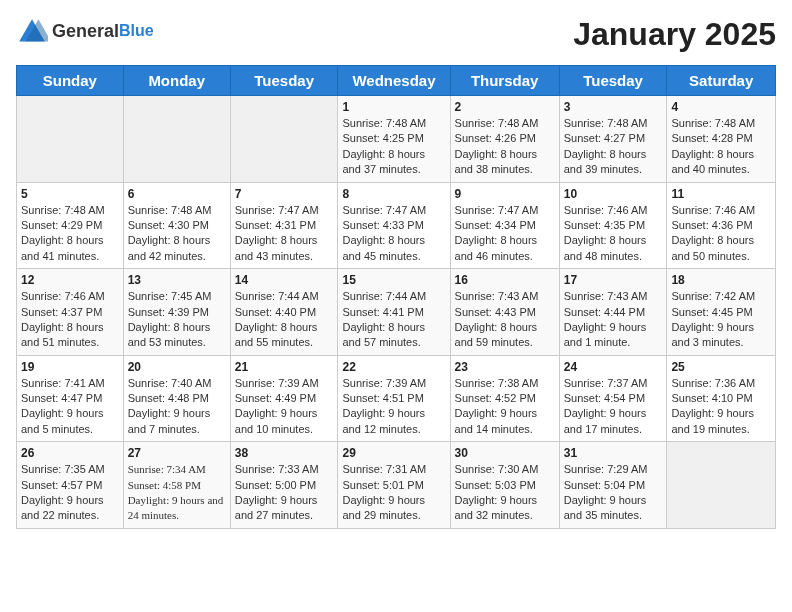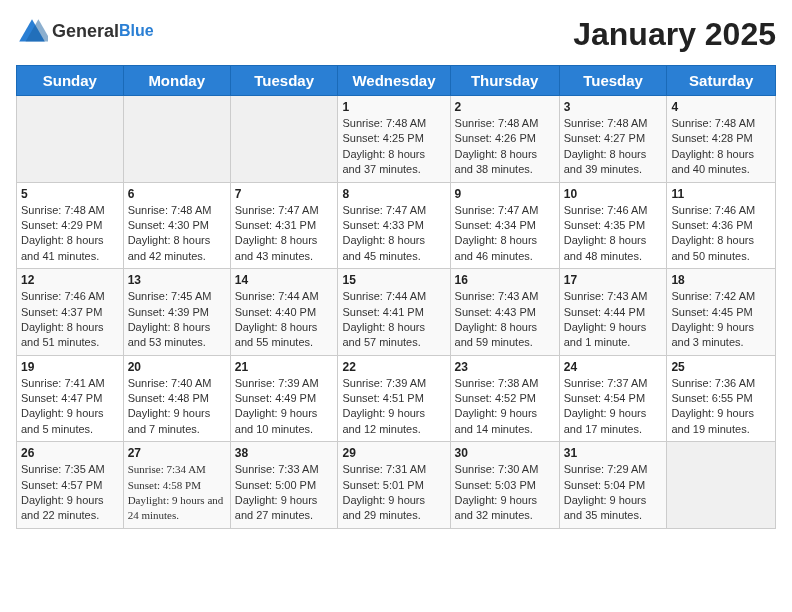--- a/index.html
+++ b/index.html
@@ -275,21 +275,21 @@
         </td>
         <td>
           <div class="day-number">24</div>
           <div class="day-info" style="white-space: pre-line;">Sunrise: 7:37 AM
 Sunset: 4:54 PM
 Daylight: 9 hours and 17 minutes.</div>
         </td>
         <td>
           <div class="day-number">25</div>
           <div class="day-info" style="white-space: pre-line;">Sunrise: 7:36 AM
-Sunset: 6:55 PM
+Sunset: 4:10 PM
 Daylight: 9 hours and 19 minutes.</div>
         </td>
       </tr>
       <tr>
         <td>
           <div class="day-number">26</div>
           <div class="day-info" style="white-space: pre-line;">Sunrise: 7:35 AM
 Sunset: 4:57 PM
 Daylight: 9 hours and 22 minutes.</div>
         </td>

